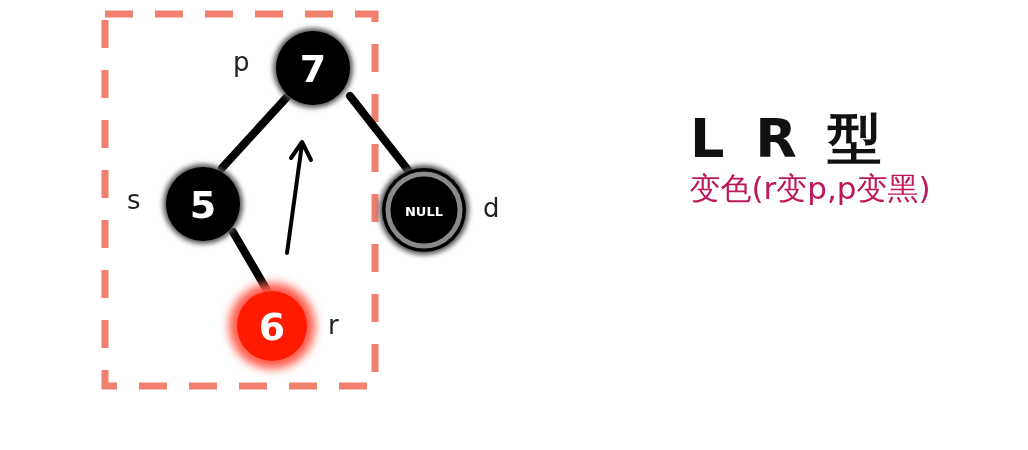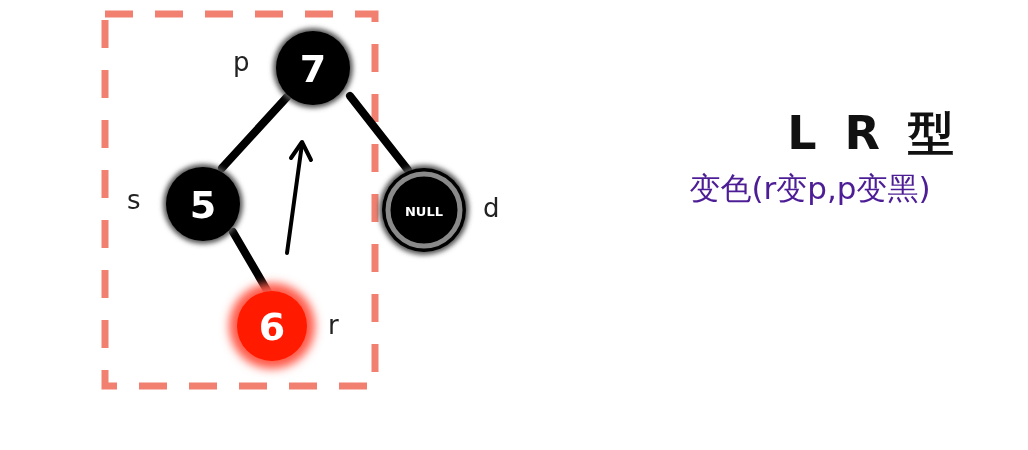--- a/index.html
+++ b/index.html
@@ -1,21 +1,21 @@
 <!DOCTYPE html>
 <html><head>
 <meta charset="utf-8">
 <style>
   html, body { margin:0; padding:0; background:#ffffff; }
   body { width:1028px; height:450px; position:relative; overflow:hidden; font-family:"DejaVu Sans", sans-serif; }
   svg#tree { position:absolute; left:0; top:0; }
   .node-num { font-family:"DejaVu Sans", sans-serif; font-weight:bold; fill:#ffffff; text-anchor:middle; dominant-baseline:central; }
   .lbl { font-family:"DejaVu Sans", sans-serif; fill:#222; font-size:26px; dominant-baseline:central; }
-  #title { position:absolute; left:690px; top:103px; width:270px; text-align:right; font-family:"DejaVu Sans", sans-serif; font-weight:bold; font-size:46px; color:#111; letter-spacing:6px; }
-  #subtitle { position:absolute; left:650px; top:168px; width:320px; text-align:center; font-family:"DejaVu Sans", sans-serif; font-size:31px; color:#4c1d95; }
+  #title { position:absolute; left:690px; top:103px; width:270px; text-align:left; font-family:"DejaVu Sans", sans-serif; font-weight:bold; font-size:54px; color:#111; letter-spacing:6px; }
+  #subtitle { position:absolute; left:650px; top:168px; width:320px; text-align:center; font-family:"DejaVu Sans", sans-serif; font-size:31px; color:#be185d; }
 </style>
 </head>
 <body>
 
 <svg id="tree" width="1028" height="450" viewBox="0 0 1028 450">
   <defs>
     <filter id="blur" x="-50%" y="-50%" width="200%" height="200%">
       <feGaussianBlur stdDeviation="2.5"></feGaussianBlur>
     </filter>
     <filter id="redglow" x="-50%" y="-50%" width="200%" height="200%">

